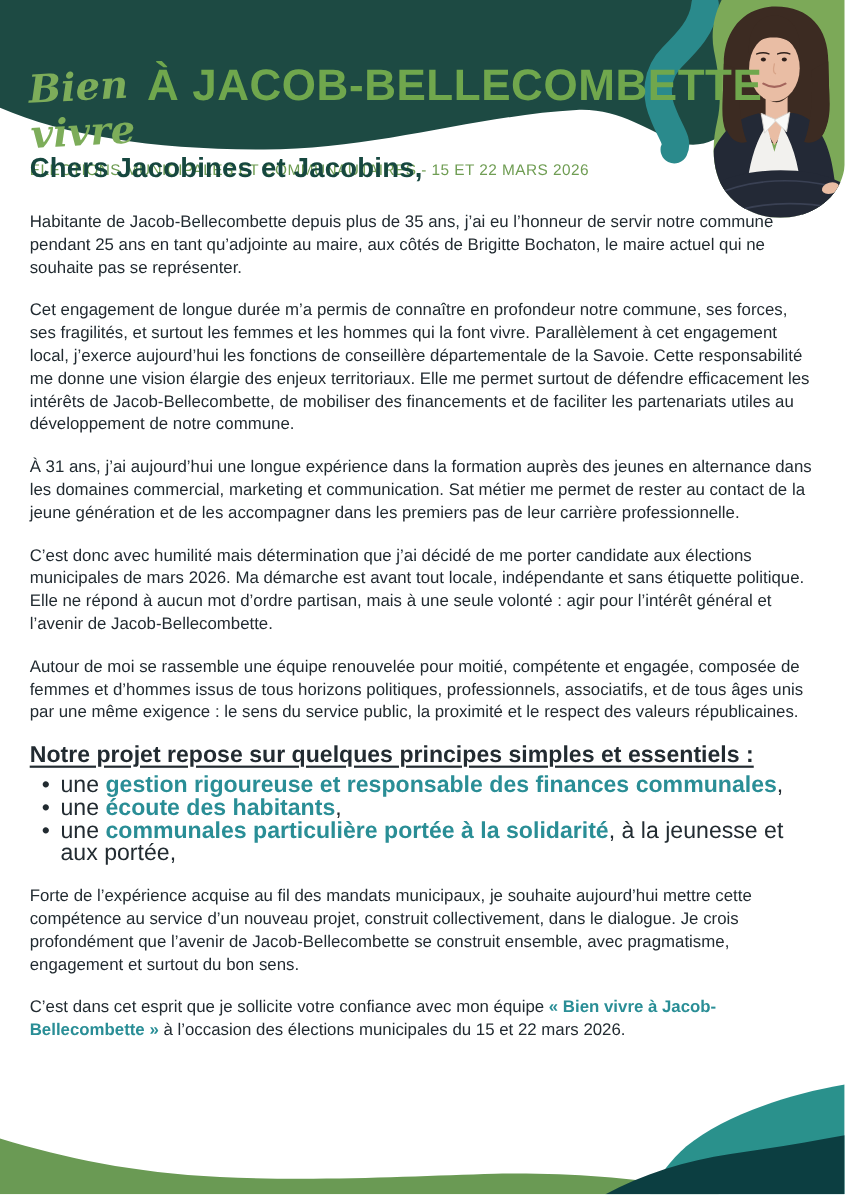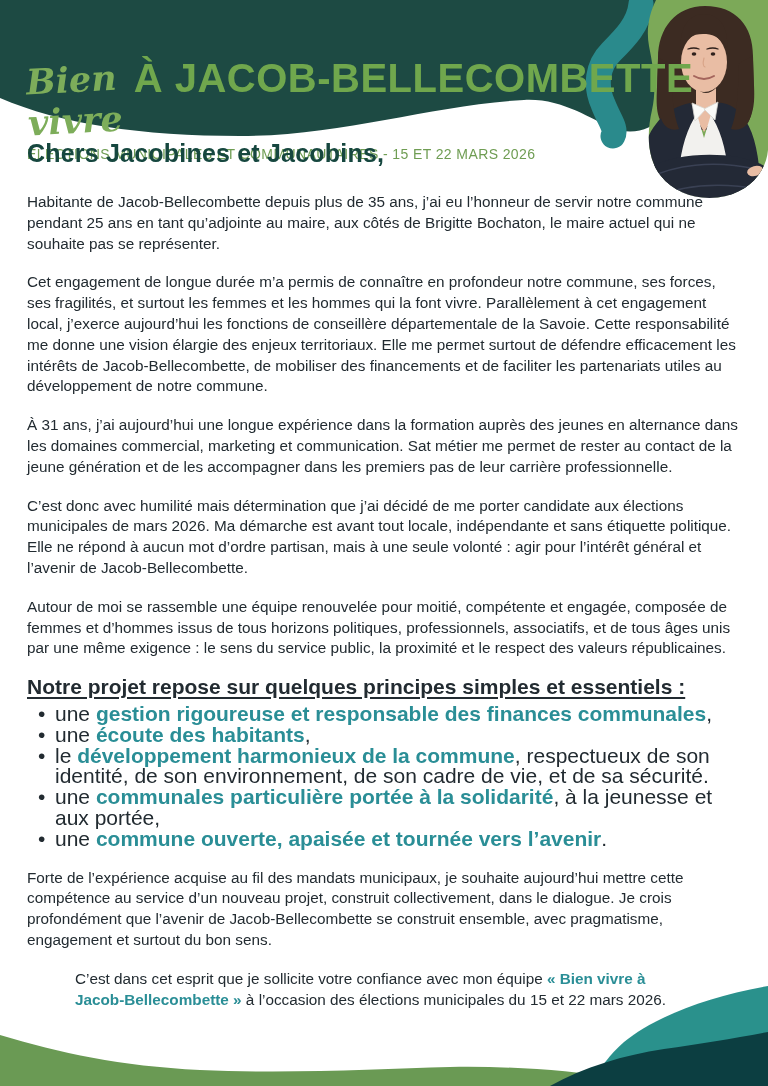--- a/index.html
+++ b/index.html
@@ -45,21 +45,21 @@
   
   .letter{position:absolute;top:139px;left:27px;width:714px;z-index:2;}
   .salutation{
     margin:0 0 24px 0;font-size:25px;font-weight:bold;letter-spacing:.2px;
     color:var(--salutation-color,#16473f);
   }
   .para{
     margin:0 0 18px 0;font-size:15.3px;line-height:20.8px;
     color:var(--body-text,#222b31);
   }
-  .para.narrow{padding-right:58px;margin-left:48px;}
+  .para.narrow{padding-right:58px;}
   .seg-bold{font-weight:normal;}
   .seg-accent{font-weight:bold;color:var(--accent-teal,#2a8e96);}
   .principles-heading{
     font-size:21px;line-height:20.8px;font-weight:bold;color:var(--body-text,#222b31);
     text-decoration:underline;text-underline-offset:3px;margin:0 0 6px 0;
   }
   .principles{list-style:none;margin:0 0 18px 0;padding:0;}
   .principles li{
     position:relative;padding-left:28px;font-size:21px;line-height:20.8px;
     color:var(--body-text,#222b31);
@@ -123,23 +123,21 @@
         <p class="para"><span>Habitante de Jacob-Bellecombette depuis </span><span class="seg-bold">plus de 35 ans</span><span>, j’ai eu l’honneur de servir notre commune pendant 25 ans en tant qu’</span><span class="seg-bold">adjointe au maire</span><span>, aux côtés de Brigitte Bochaton, le maire actuel qui ne souhaite pas se représenter.</span></p>
         <p class="para"><span>Cet engagement de longue durée m’a permis de connaître en profondeur notre commune, ses forces, ses fragilités, et surtout les femmes et les hommes qui la font vivre. Parallèlement à cet engagement local, j’exerce aujourd’hui les fonctions de </span><span class="seg-bold">conseillère départementale de la Savoie</span><span>. Cette responsabilité me donne une vision élargie des enjeux territoriaux. Elle me permet surtout de défendre efficacement les intérêts de Jacob-Bellecombette, de mobiliser des financements et de faciliter les partenariats utiles au développement de notre commune.</span></p>
         <p class="para"><span>À 31 ans, j’ai aujourd’hui une longue expérience dans la </span><span class="seg-bold">formation auprès des jeunes</span><span> en alternance dans les domaines commercial, marketing et communication. Sat métier me permet de rester au contact de la jeune génération et de les accompagner dans les premiers pas de leur carrière professionnelle.</span></p>
         <p class="para"><span>C’est donc avec humilité mais détermination que j’ai décidé de me porter candidate aux élections municipales de mars 2026. Ma démarche est avant tout </span><span class="seg-bold">locale, indépendante et sans étiquette politique</span><span>. Elle ne répond à aucun mot d’ordre partisan, mais à une seule volonté : agir pour l’intérêt général et l’avenir de Jacob-Bellecombette.</span></p>
         <p class="para"><span>Autour de moi se rassemble une équipe </span><span class="seg-bold">renouvelée</span><span> pour moitié, </span><span class="seg-bold">compétente</span><span> et </span><span class="seg-bold">engagée</span><span>, composée de femmes et d’hommes issus de tous horizons politiques, professionnels, associatifs, et de tous âges unis par une même exigence : le </span><span class="seg-bold">sens du service public</span><span>, la </span><span class="seg-bold">proximité</span><span> et le respect des valeurs républicaines.</span></p>
       </div>
     <div class="principles-heading">Notre projet repose sur quelques principes simples et essentiels :</div>
     <ul id="principles" class="principles">
         <li><span>une </span><span class="seg-accent">gestion rigoureuse et responsable des finances communales</span><span>,</span></li>
         <li><span>une </span><span class="seg-accent">écoute des habitants</span><span>,</span></li>
-        <li><span>le </span><span class="seg-accent">développement harmonieux de la commune</span><span>, respectueux de son identité, de son environnement, de son cadre de vie, et de sa sécurité.</span></li>
         <li><span>une </span><span class="seg-accent">communales particulière portée à la solidarité</span><span>, à la jeunesse et aux portée,</span></li>
-        <li><span>une </span><span class="seg-accent">commune ouverte, apaisée et tournée vers l’avenir</span><span>.</span></li>
       </ul>
     <div id="closing">
         <p class="para"><span>Forte de l’expérience acquise au fil des mandats municipaux, je souhaite aujourd’hui mettre cette compétence au service d’un nouveau projet, construit collectivement, dans le dialogue. Je crois profondément que l’avenir de Jacob-Bellecombette se construit ensemble, avec pragmatisme, engagement et surtout du </span><span class="seg-bold">bon sens</span><span>.</span></p>
         <p class="para narrow"><span>C’est dans cet esprit que je sollicite votre confiance avec mon équipe </span><span class="seg-accent">« Bien vivre à Jacob-Bellecombette »</span><span> à l’occasion des élections municipales du 15 et 22 mars 2026.</span></p>
       </div>
   </main>
 
   <svg class="ftr-svg" width="768" height="120" viewBox="0 0 768 120" aria-hidden="true">
     <path class="f-teal" d="M768 20 C710 30 656 50 624 76 C609 89 599 103 591 120 L768 120 Z"></path>
     <path class="f-green" d="M0 69 C60 87 120 100 200 104 C290 108 380 103 450 101 C510 100 570 104 615 112 C633 115 646 117 654 120 L0 120 Z"></path>

